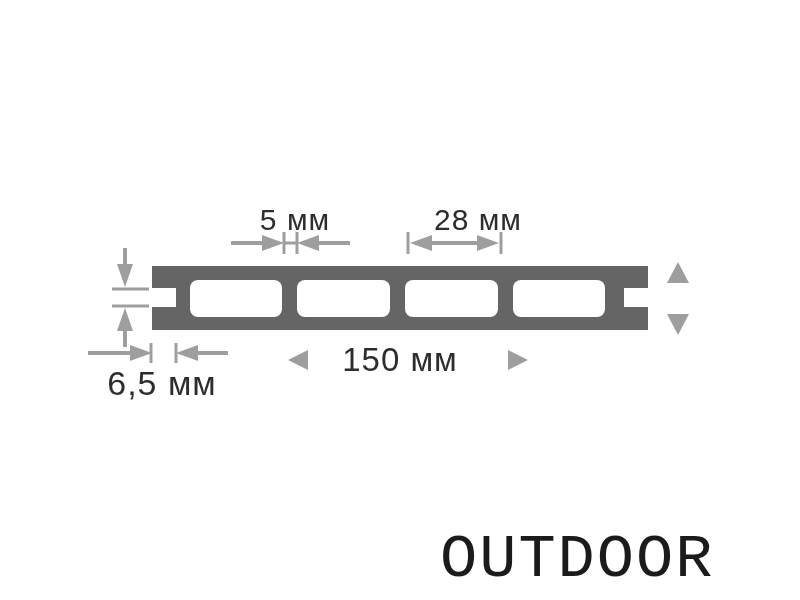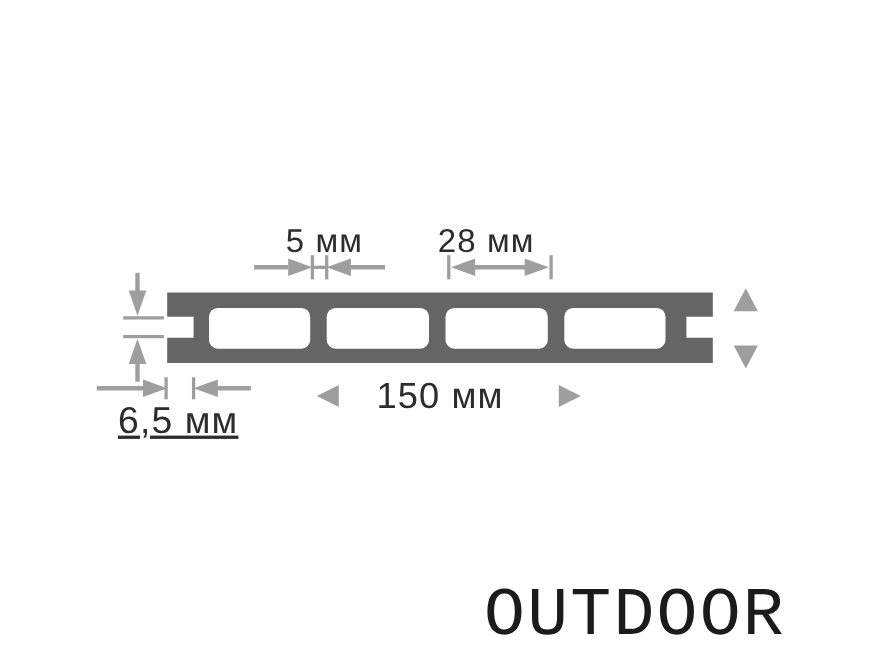--- a/index.html
+++ b/index.html
@@ -10,25 +10,25 @@
   .canvas{
     position:relative; width:751px; height:600px; background:var(--bg);
     font-family:"Liberation Sans", sans-serif; overflow:hidden;
   }
   .diagram-svg{position:absolute; left:0; top:0;}
   .dim-label{
     position:absolute; color:var(--ink); line-height:1.05; white-space:nowrap;
     font-family:"Liberation Sans", sans-serif; letter-spacing:1px;
   }
   .lbl-web{left:245px; top:204px; width:100px; font-size:30px; text-align:center;}
-  .lbl-chamber{left:398px; top:204px; width:124px; font-size:30px; text-align:left;}
+  .lbl-chamber{left:398px; top:204px; width:124px; font-size:30px; text-align:right;}
   .lbl-groove-h{left:10px; top:281px; width:100px; font-size:32px; text-align:right;}
   .lbl-thickness{left:660px; top:281px; width:140px; font-size:32px; text-align:left;}
   .lbl-width{left:318px; top:343px; width:164px; font-size:33px; text-align:center;}
-  .lbl-groove-d{left:82px; top:366px; width:160px; font-size:34px; text-align:center;text-decoration:underline;}
+  .lbl-groove-d{left:82px; top:366px; width:160px; font-size:34px; text-align:center;}
   .logo{
     position:absolute; left:440px; top:529px; color:var(--logo);
     font-family:Liberation Mono, monospace; font-size:62px; line-height:1;
     letter-spacing:2px; font-weight:400;
   }
   .leaf{position:absolute; left:750px; top:521px;}
 </style>
 </head>
 <body>
 

